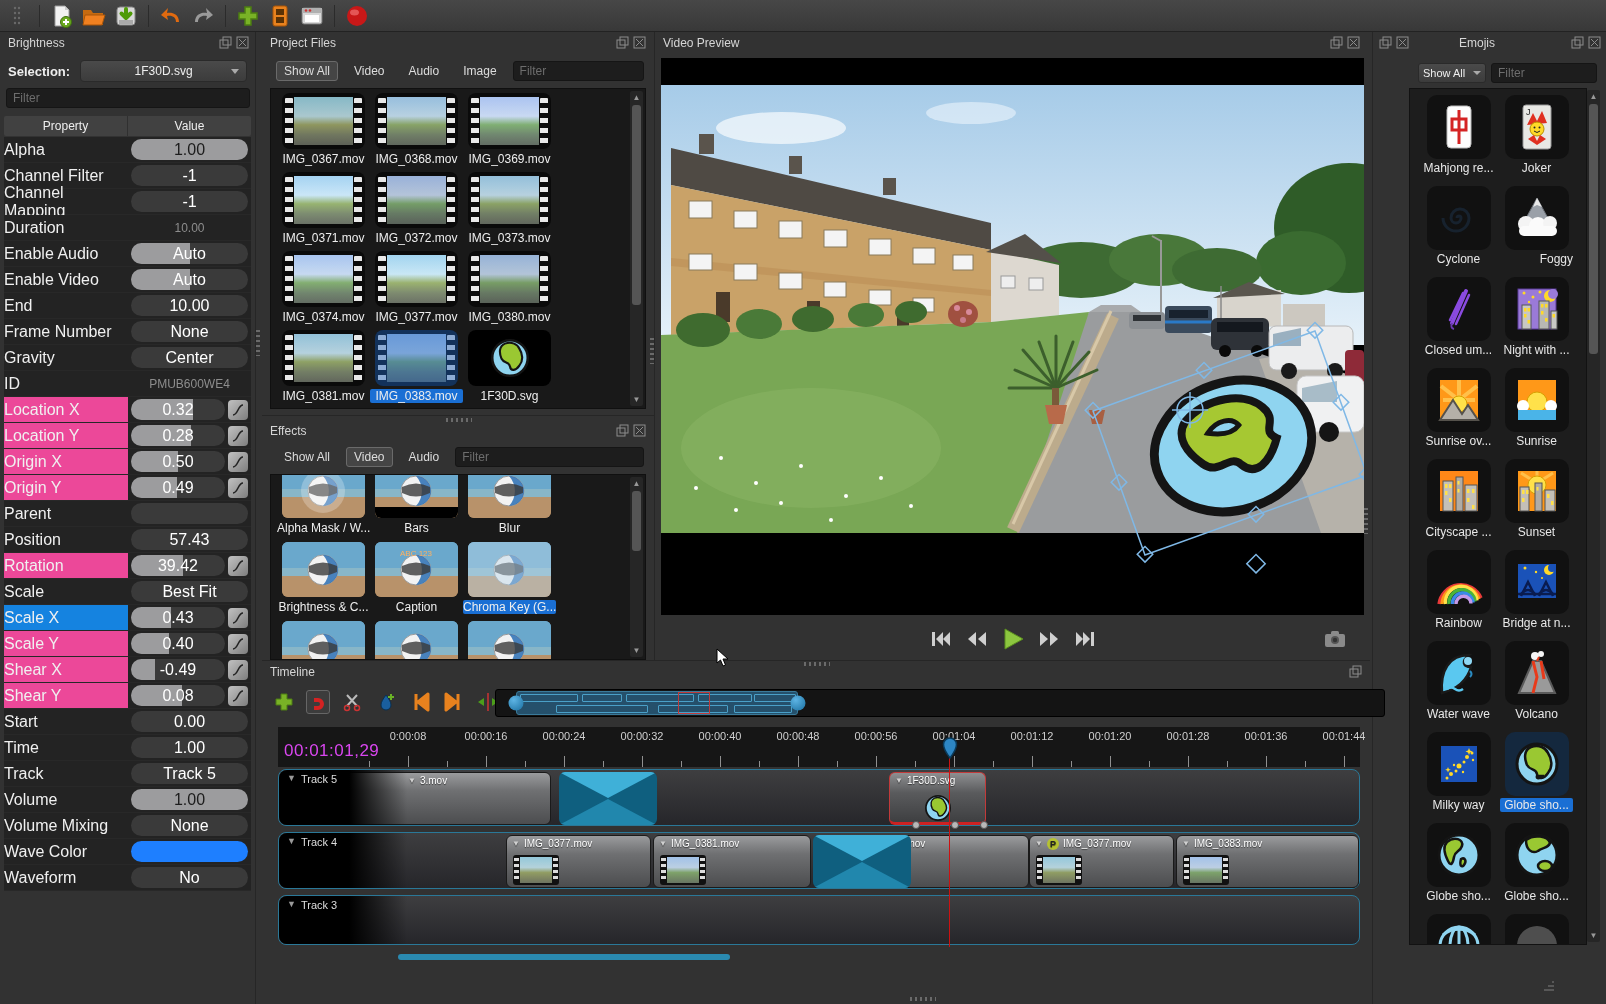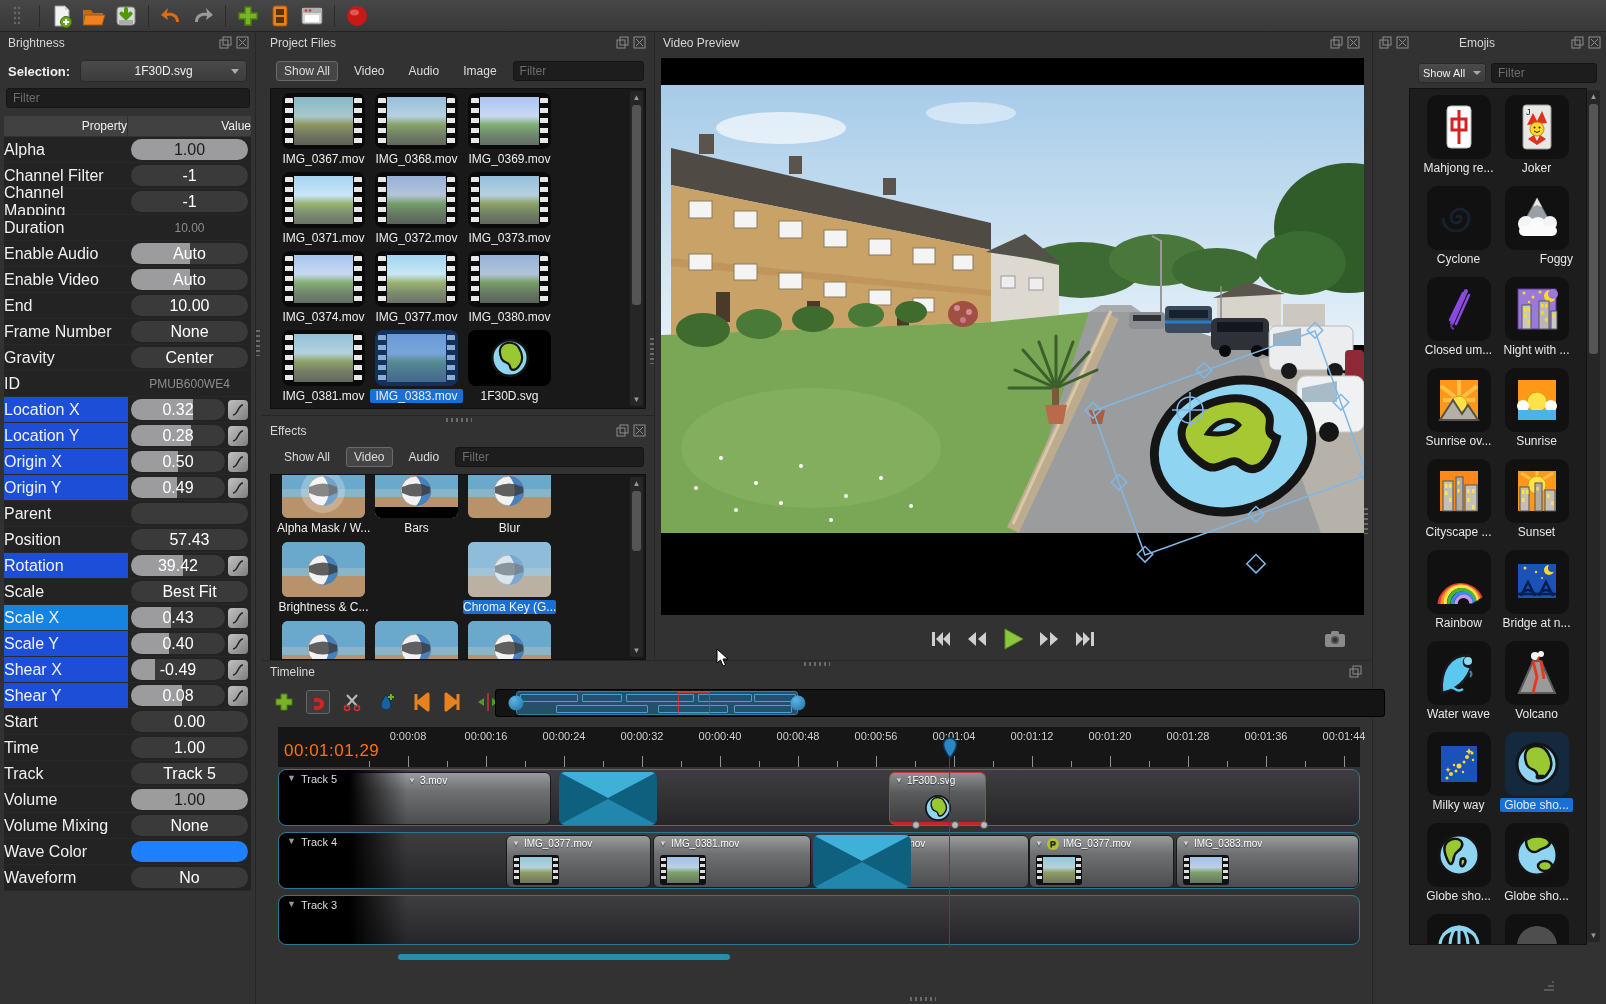--- a/index.html
+++ b/index.html
@@ -37,26 +37,26 @@
   #prop-selection { position:absolute; top:28px; left:8px; right:8px; height:22px; display:flex; align-items:center; }
   #prop-selection .lbl { font-weight:bold; font-size:13px; color:#eee; }
   #prop-dd { margin-left:10px; flex:1; height:22px; background:linear-gradient(#4a4a4a,#3c3c3c);
              border:1px solid #2a2a2a; border-radius:4px; display:flex; align-items:center;
              justify-content:center; position:relative; font-size:12px; color:#eee; }
   #prop-dd .caret { position:absolute; right:7px; top:8px; width:0; height:0;
                     border-left:4px solid transparent; border-right:4px solid transparent; border-top:5px solid #aaa; }
   #prop-filter { position:absolute; top:56px; left:6px; width:244px; }
   #prop-head { position:absolute; top:84px; left:4px; right:4px; height:20px; background:#414141;
                display:flex; font-size:12px; color:#eee; border-radius:2px; }
-  #prop-head div { flex:1; text-align:right; line-height:20px; }
+  #prop-head div { flex:1; text-align:center; line-height:20px; }
   #prop-head div:first-child { border-right:1px solid #303030; }
   #prop-rows { position:absolute; top:105px; left:4px; right:4px; bottom:4px; overflow:hidden; }
   .prow { position:relative; height:26px; border-bottom:1px solid #282828; display:flex; background:#232323; }
   .prow .plabel { width:124px; display:flex; align-items:center; padding-left:0; font-size:16px; color:#f0f0f0; }
-  .prow.green .plabel { background:#1d4ed8; }
+  .prow.green .plabel { background:#ec4899; }
   .prow.blue .plabel { background:#1583e0; }
   .prow .pval { flex:1; position:relative; display:flex; align-items:center; padding:0 3px; }
   .pill { position:relative; height:21px; border-radius:11px; background:#3a3a3a; overflow:hidden;
           flex:1; display:flex; align-items:center; justify-content:center; }
   .pill .fill { position:absolute; left:0; top:0; bottom:0; background:#9c9c9e; }
   .pill .ptext { position:relative; font-size:16px; color:#fff; }
   .pill.dark-text .ptext { color:#1c1c1c; }
   .pill.wave { background:#1e7fff; }
   .plain-val { flex:1; text-align:center; color:#8d8d8d; font-size:12px; }
   .kf-btn { width:20px; height:20px; margin-left:3px; border-radius:4px;
@@ -125,21 +125,21 @@
   .tl-icon.boxed { border:1px solid #666; border-radius:3px; background:#3c3c3c; }
   #zoombar { position:absolute; left:233px; top:28px; width:890px; height:28px; background:#141414;
              border:1px solid #000; border-radius:3px; }
   #zb-sel { position:absolute; left:20px; width:282px; top:1px; bottom:1px; background:#25506b;
             border:1px solid #3a7a9a; border-radius:3px; }
   .zb-handle { position:absolute; top:50%; width:15px; height:15px; border-radius:50%;
                background:radial-gradient(circle at 35% 30%,#5db4e4,#1a6fa0); transform:translate(-50%,-50%); }
   .zb-clip { position:absolute; height:8px; border:1px solid #4aa0c8; border-radius:1px; }
   .zb-red { position:absolute; border:1px solid #c03a3a; }
   #ruler { position:absolute; left:16px; top:66px; width:1082px; height:40px; background:#161616; }
-  #timecode { position:absolute; left:8px; top:14px; font-size:17px; color:#f97316; letter-spacing:.5px; }
+  #timecode { position:absolute; left:8px; top:14px; font-size:17px; color:#d946ef; letter-spacing:.5px; }
   .rlabel { position:absolute; top:3px; font-size:11px; color:#cfcfcf; transform:translateX(-50%); white-space:nowrap; }
   .rtick { position:absolute; bottom:0; width:1px; background:#909090; }
   .track { position:absolute; left:16px; width:1082px; border:1px solid #2a7898; border-radius:8px;
            background:linear-gradient(#3e3e40,#26262a); overflow:visible; }
   .track-head { position:absolute; left:0; top:0; bottom:0; width:128px; border-radius:8px 0 0 8px;
                 background:linear-gradient(90deg,#000 0%,#000 55%,transparent 100%); z-index:5;
                 display:flex; align-items:flex-start; padding:3px 0 0 8px; gap:5px; }
   .track-head .tname { font-size:11px; color:#ddd; }
   .track-head .chev { color:#9a9a9a; font-size:9px; }
   .clip { position:absolute; top:2px; height:53px; border-radius:6px; z-index:3;
@@ -767,20 +767,32 @@
         <div class="ecell " style="left:6px; top:67px;">
        <div class="ethumb"><svg width="83" height="55" viewBox="0 0 83 55">
     <rect width="83" height="34" fill="#6aa8cc"></rect>
               <rect y="30" width="83" height="25" fill="#b8926a"></rect>
     <rect y="26" width="83" height="8" fill="#88b6c8"></rect>
     <circle cx="41" cy="28" r="15" fill="#f2f2f2" stroke="#999"></circle>
     <path d="M41 13 a15 15 0 0 1 0 30 a22 22 0 0 0 0 -30 Z" fill="#2a6fb4" opacity=".85"></path>
     <path d="M27 24 q14 -7 28 0 l0 6 q-14 7 -28 0 Z" fill="#3a3a3a" opacity=".8"></path>
     </svg></div>
           <div class="elabel ">Brightness &amp; C...</div>
+     </div>
+        <div class="ecell " style="left:99px; top:67px;">
+       <div class="ethumb"><svg width="83" height="55" viewBox="0 0 83 55">
+    <rect width="83" height="34" fill="#6aa8cc"></rect>
+              <rect y="30" width="83" height="25" fill="#b8926a"></rect>
+    <rect y="26" width="83" height="8" fill="#88b6c8"></rect>
+    <circle cx="41" cy="28" r="15" fill="#f2f2f2" stroke="#999"></circle>
+    <path d="M41 13 a15 15 0 0 1 0 30 a22 22 0 0 0 0 -30 Z" fill="#2a6fb4" opacity=".85"></path>
+    <path d="M27 24 q14 -7 28 0 l0 6 q-14 7 -28 0 Z" fill="#3a3a3a" opacity=".8"></path>
+    <text x="41" y="14" font-size="8" fill="#ffb060" text-anchor="middle" font-family="Liberation Sans">ABC 123</text>
+            </svg></div>
+          <div class="elabel ">Caption</div>
      </div>
         <div class="ecell sel" style="left:192px; top:67px;">
        <div class="ethumb"><svg width="83" height="55" viewBox="0 0 83 55">
     <rect width="83" height="34" fill="#6aa8cc"></rect>
               <rect y="30" width="83" height="25" fill="#b8926a"></rect>
     <rect y="26" width="83" height="8" fill="#88b6c8"></rect>
     <circle cx="41" cy="28" r="15" fill="#f2f2f2" stroke="#999"></circle>
     <path d="M41 13 a15 15 0 0 1 0 30 a22 22 0 0 0 0 -30 Z" fill="#2a6fb4" opacity=".85"></path>
     <path d="M27 24 q14 -7 28 0 l0 6 q-14 7 -28 0 Z" fill="#3a3a3a" opacity=".8"></path>
     <rect x="0" y="0" width="83" height="55" fill="#bcd8e8" opacity=".45"></rect>

